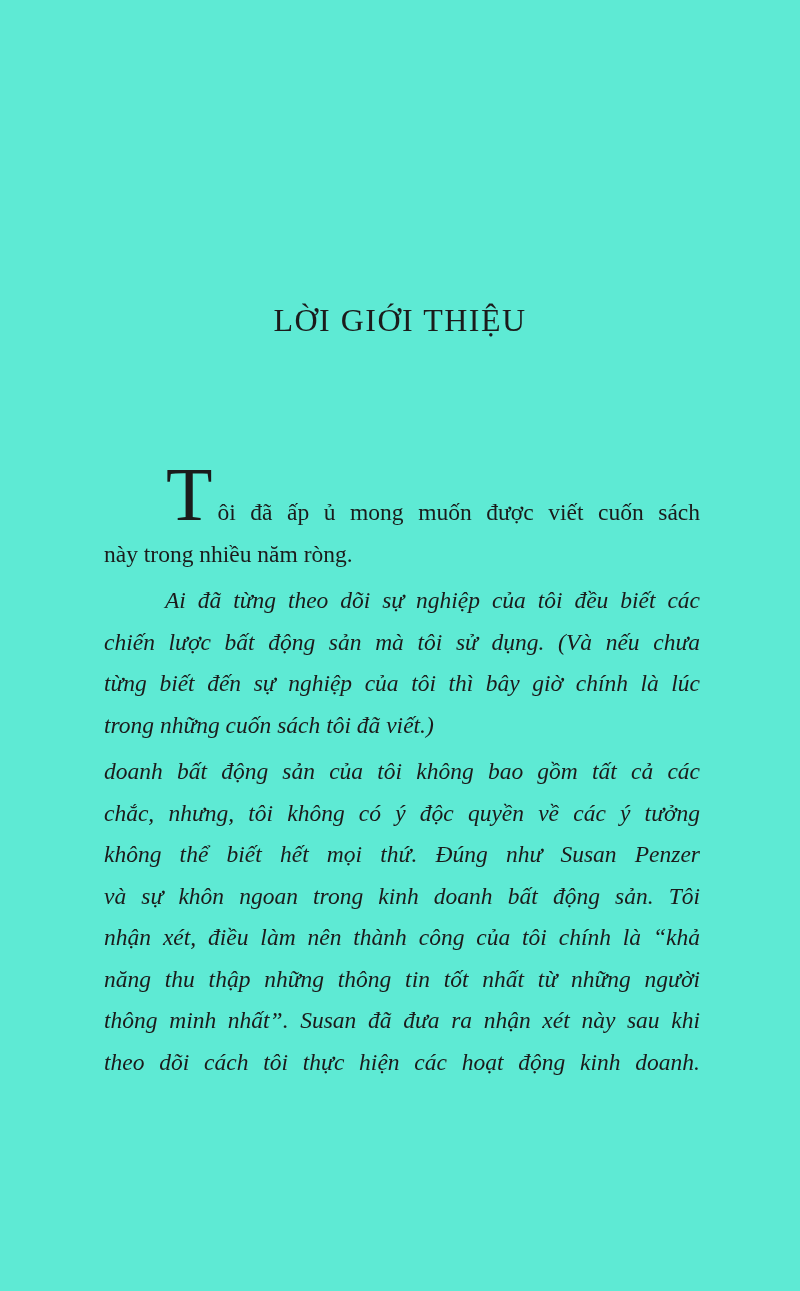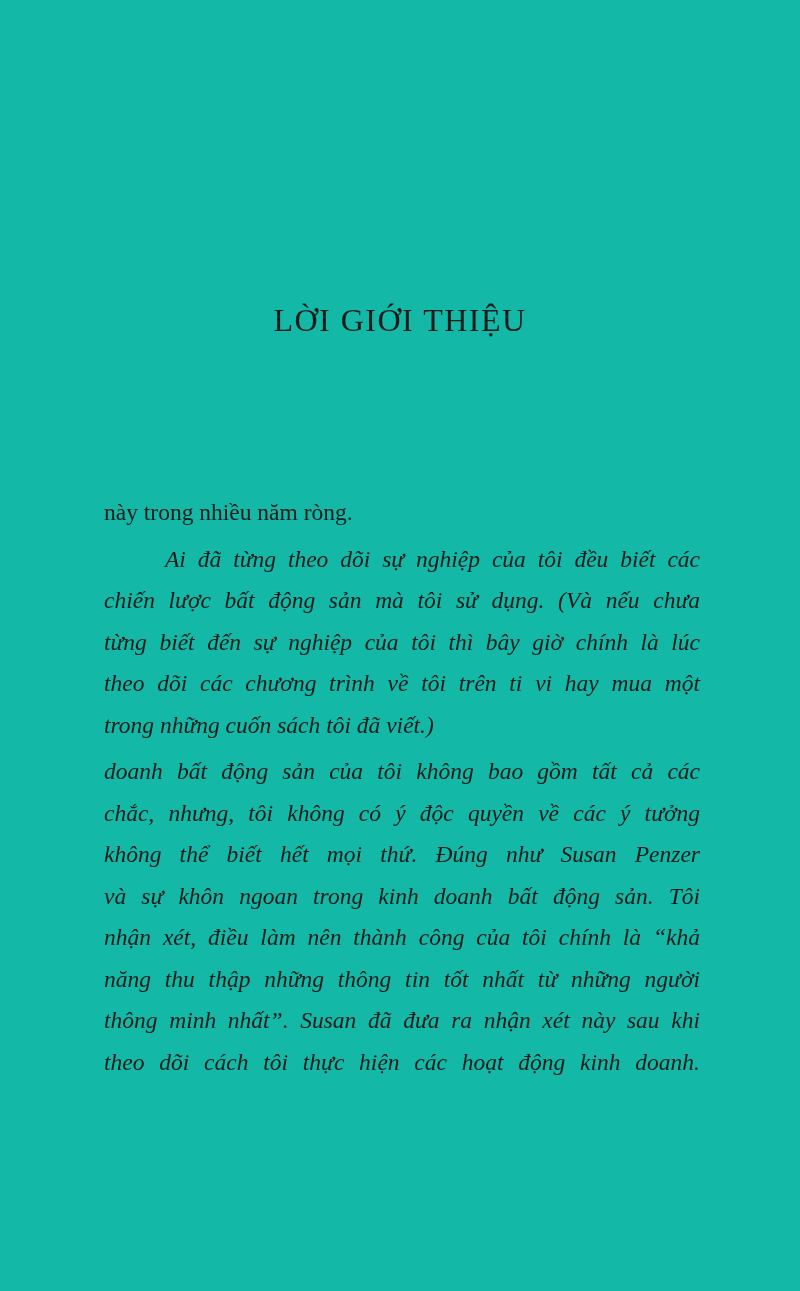--- a/index.html
+++ b/index.html
@@ -8,21 +8,21 @@
     width: 800px;
     height: 1291px;
     font-family: "Liberation Serif", "DejaVu Serif", serif;
     color: #1b1b1b;
     overflow: hidden;
     position: relative;
   }
   .page {
     position: absolute;
     inset: 0;
-    background: #14b8a6;
+    background: #5eead4;
   }
   .chapter-title {
     margin-top: 302px;
     text-align: center;
     font-size: 32px;
     line-height: 36px;
     letter-spacing: 1.5px;
     font-weight: 400;
     color: #1b1b1b;
   }
@@ -58,28 +58,28 @@
 </head>
 <body>
 
 <div class="page">
 
   <h1 class="chapter-title">LỜI GIỚI THIỆU</h1>
 
   <div class="body-text">
 
     <div class="paragraph">
+      <div class="line opener"><span class="dropcap">T</span><span>ôi đã ấp ủ mong muốn được viết cuốn sách</span></div>
       <div class="line flush">này trong nhiều năm ròng.</div>
     </div>
 
     <div class="paragraph">
       <div class="line indent">Ai đã từng theo dõi sự nghiệp của tôi đều biết các</div>
       <div class="line">chiến lược bất động sản mà tôi sử dụng. (Và nếu chưa</div>
       <div class="line">từng biết đến sự nghiệp của tôi thì bây giờ chính là lúc</div>
-      <div class="line">theo dõi các chương trình về tôi trên ti vi hay mua một</div>
       <div class="line flush">trong những cuốn sách tôi đã viết.)</div>
     </div>
 
     <div class="paragraph">
       <div class="line">doanh bất động sản của tôi không bao gồm tất cả các</div>
       <div class="line">chắc, nhưng, tôi không có ý độc quyền về các ý tưởng</div>
       <div class="line">không thể biết hết mọi thứ. Đúng như Susan Penzer</div>
       <div class="line">và sự khôn ngoan trong kinh doanh bất động sản. Tôi</div>
       <div class="line">nhận xét, điều làm nên thành công của tôi chính là “khả</div>
       <div class="line">năng thu thập những thông tin tốt nhất từ những người</div>

